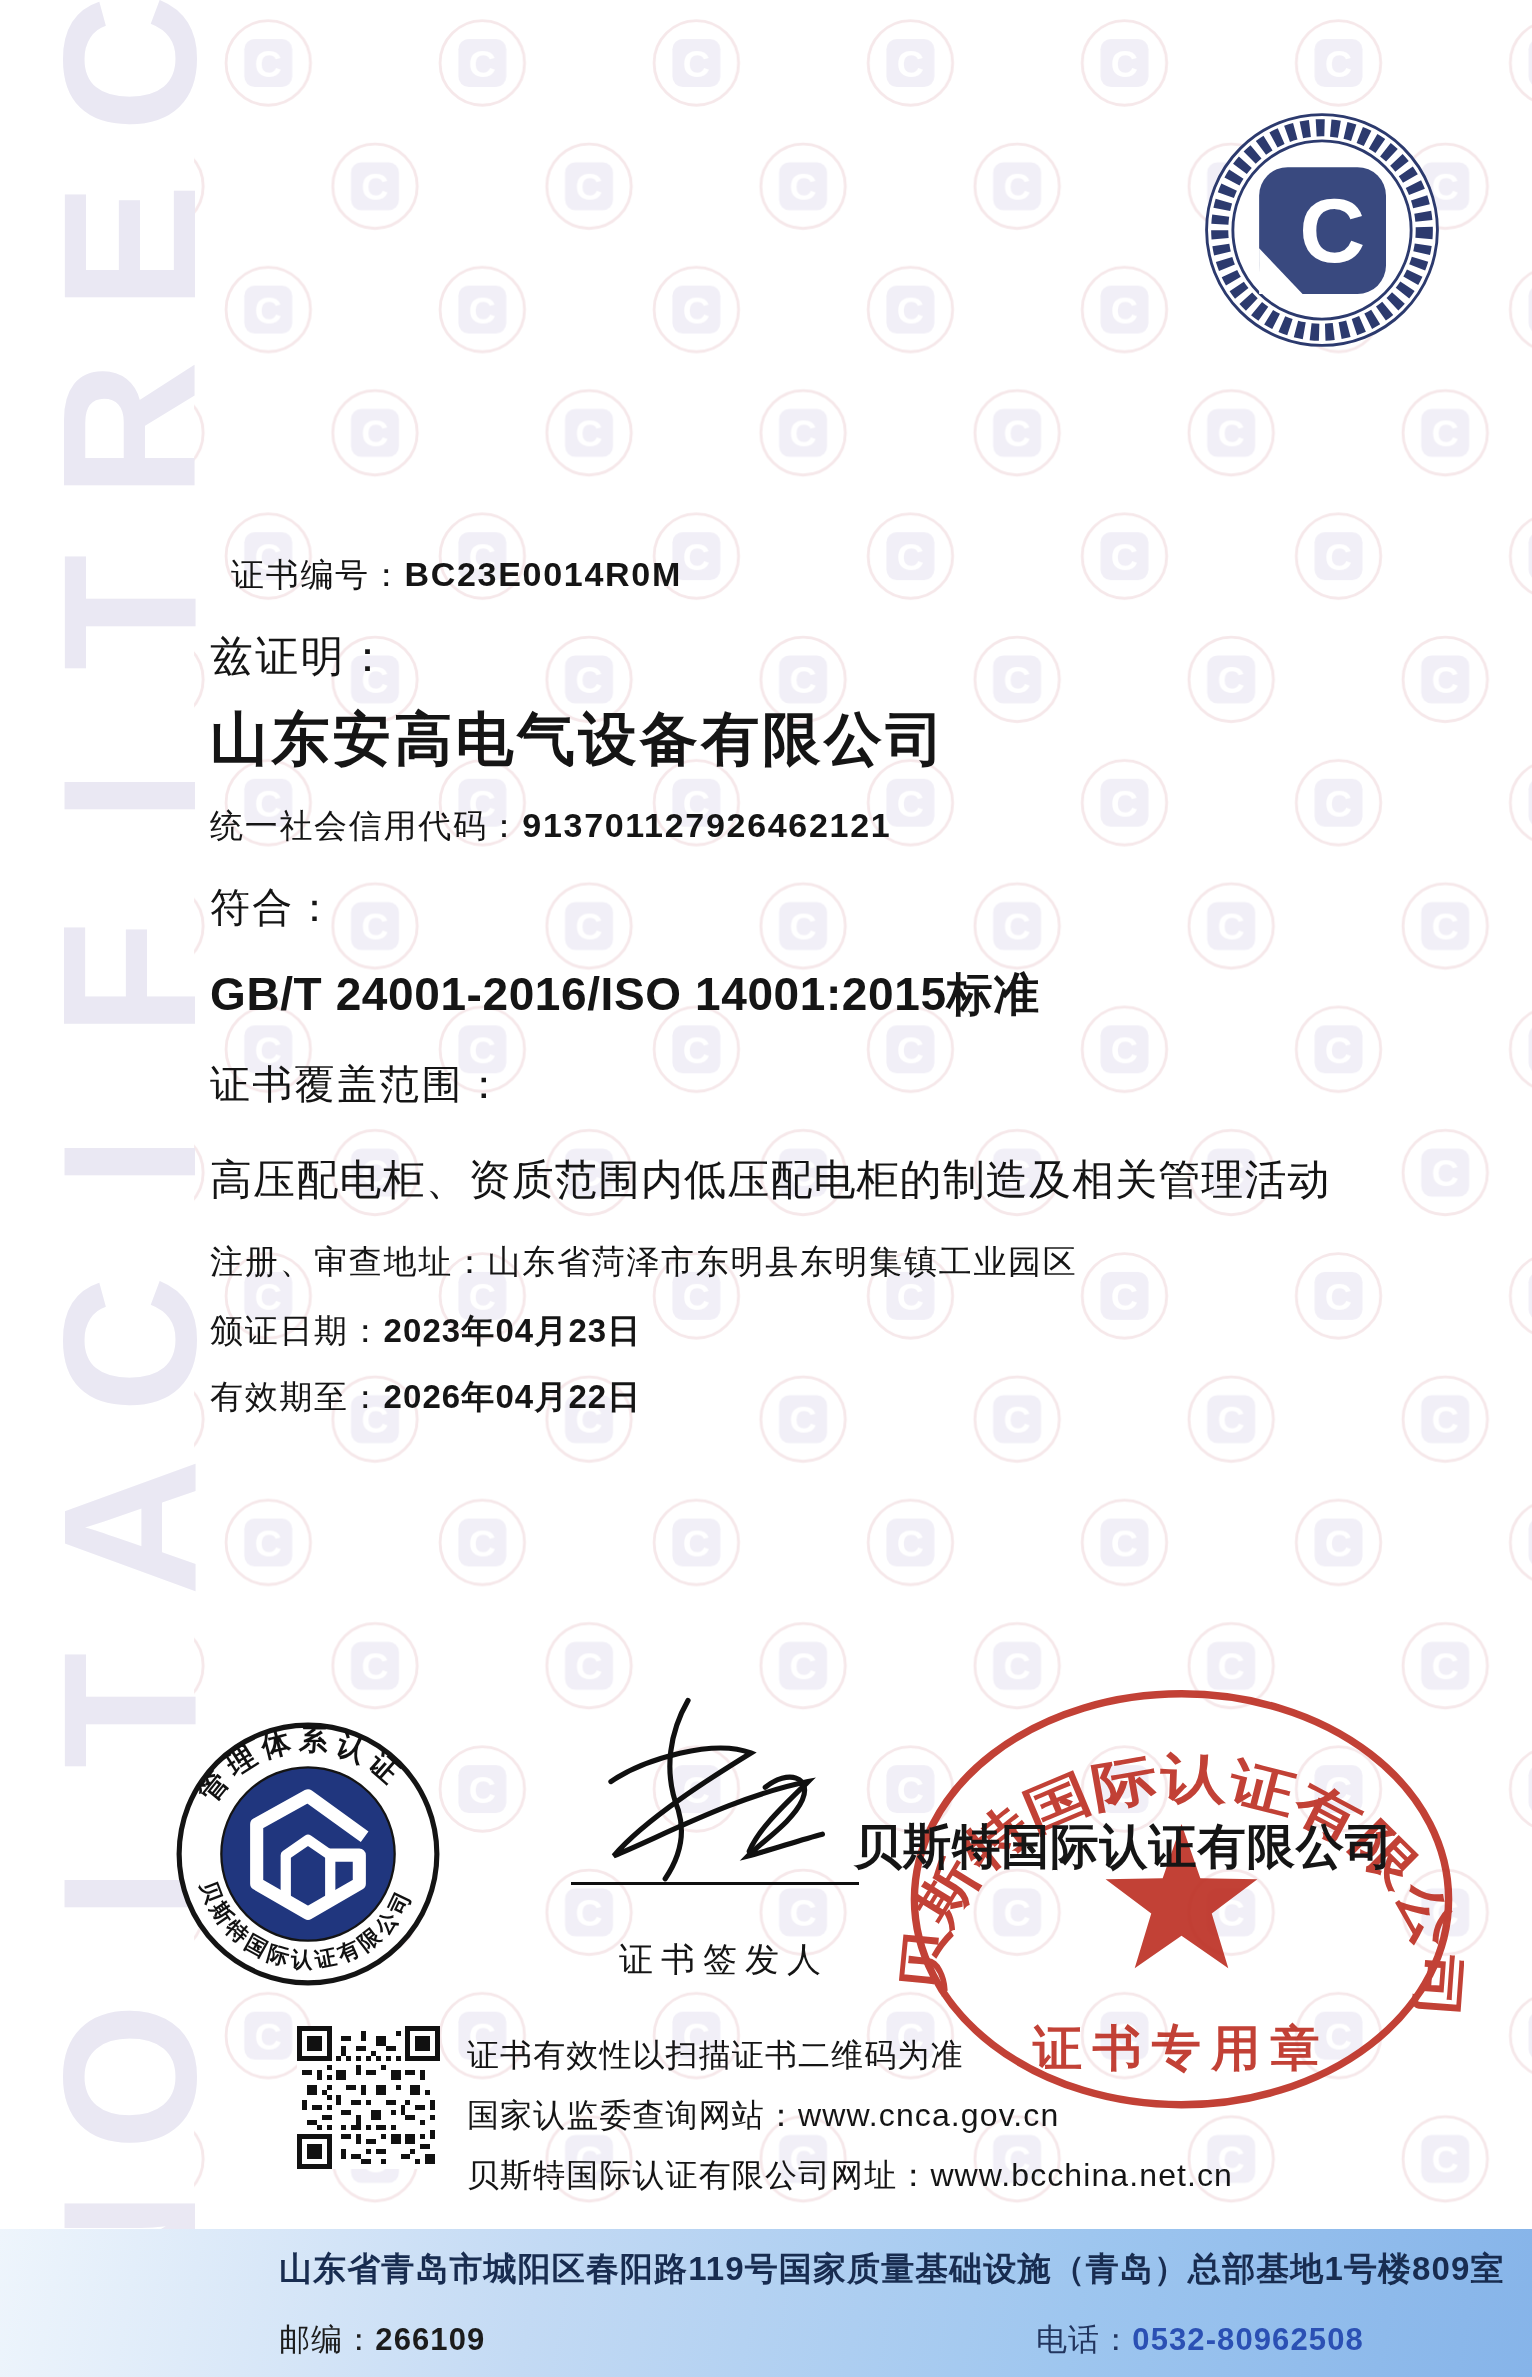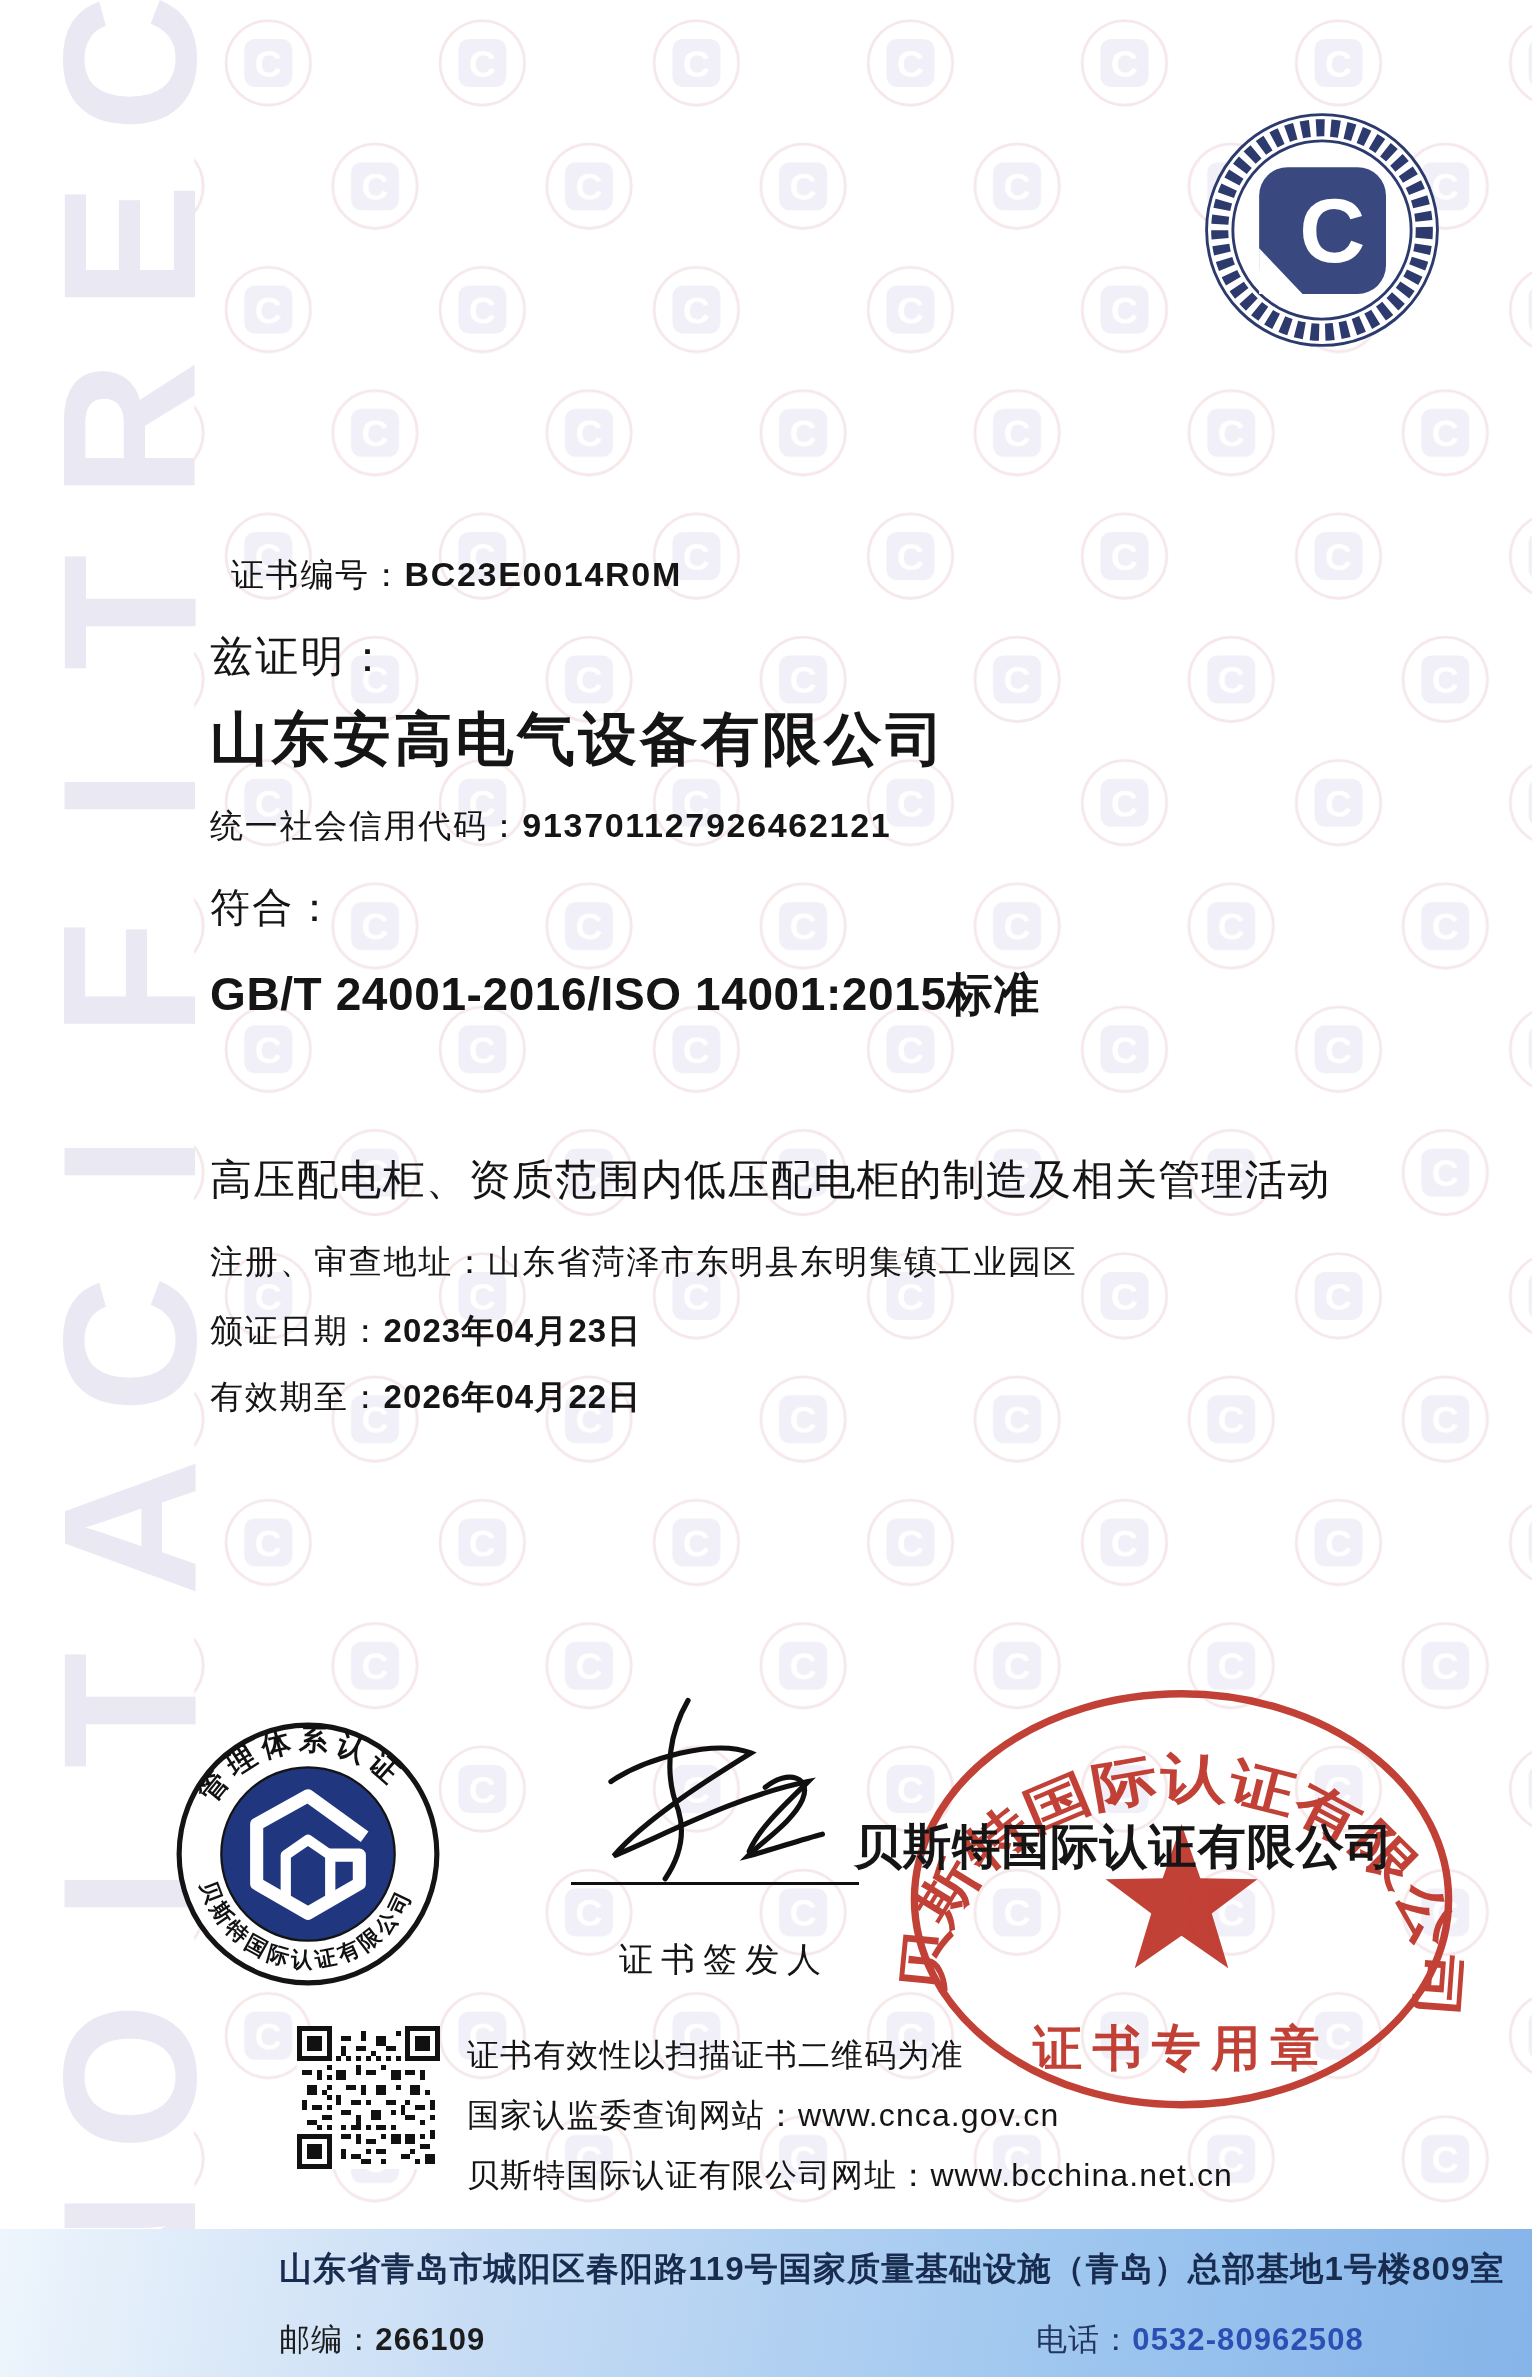--- a/index.html
+++ b/index.html
@@ -112,20 +112,21 @@
   <div id="company-row" class="abs row">山东安高电气设备有限公司</div>
 
   <div id="credit-row" class="abs row">
     <span class="lbl">统一社会信用代码：</span><span class="val">913701127926462121</span>
   </div>
 
   <div id="conform-row" class="abs row">符合：</div>
 
   <div id="standard-row" class="abs row">GB/T 24001-2016/ISO 14001:2015标准</div>
 
+  <div id="scopelbl-row" class="abs row">证书覆盖范围：</div>
 
   <div id="scope-row" class="abs row">高压配电柜、资质范围内低压配电柜的制造及相关管理活动</div>
 
   <div id="addr-row" class="abs row">
     <span class="lbl">注册、审查地址：</span><span class="lbl">山东省菏泽市东明县东明集镇工业园区</span>
   </div>
 
   <div id="issue-row" class="abs row">
     <span class="lbl">颁证日期：</span><span class="date-val">2023年04月23日</span>
   </div>

